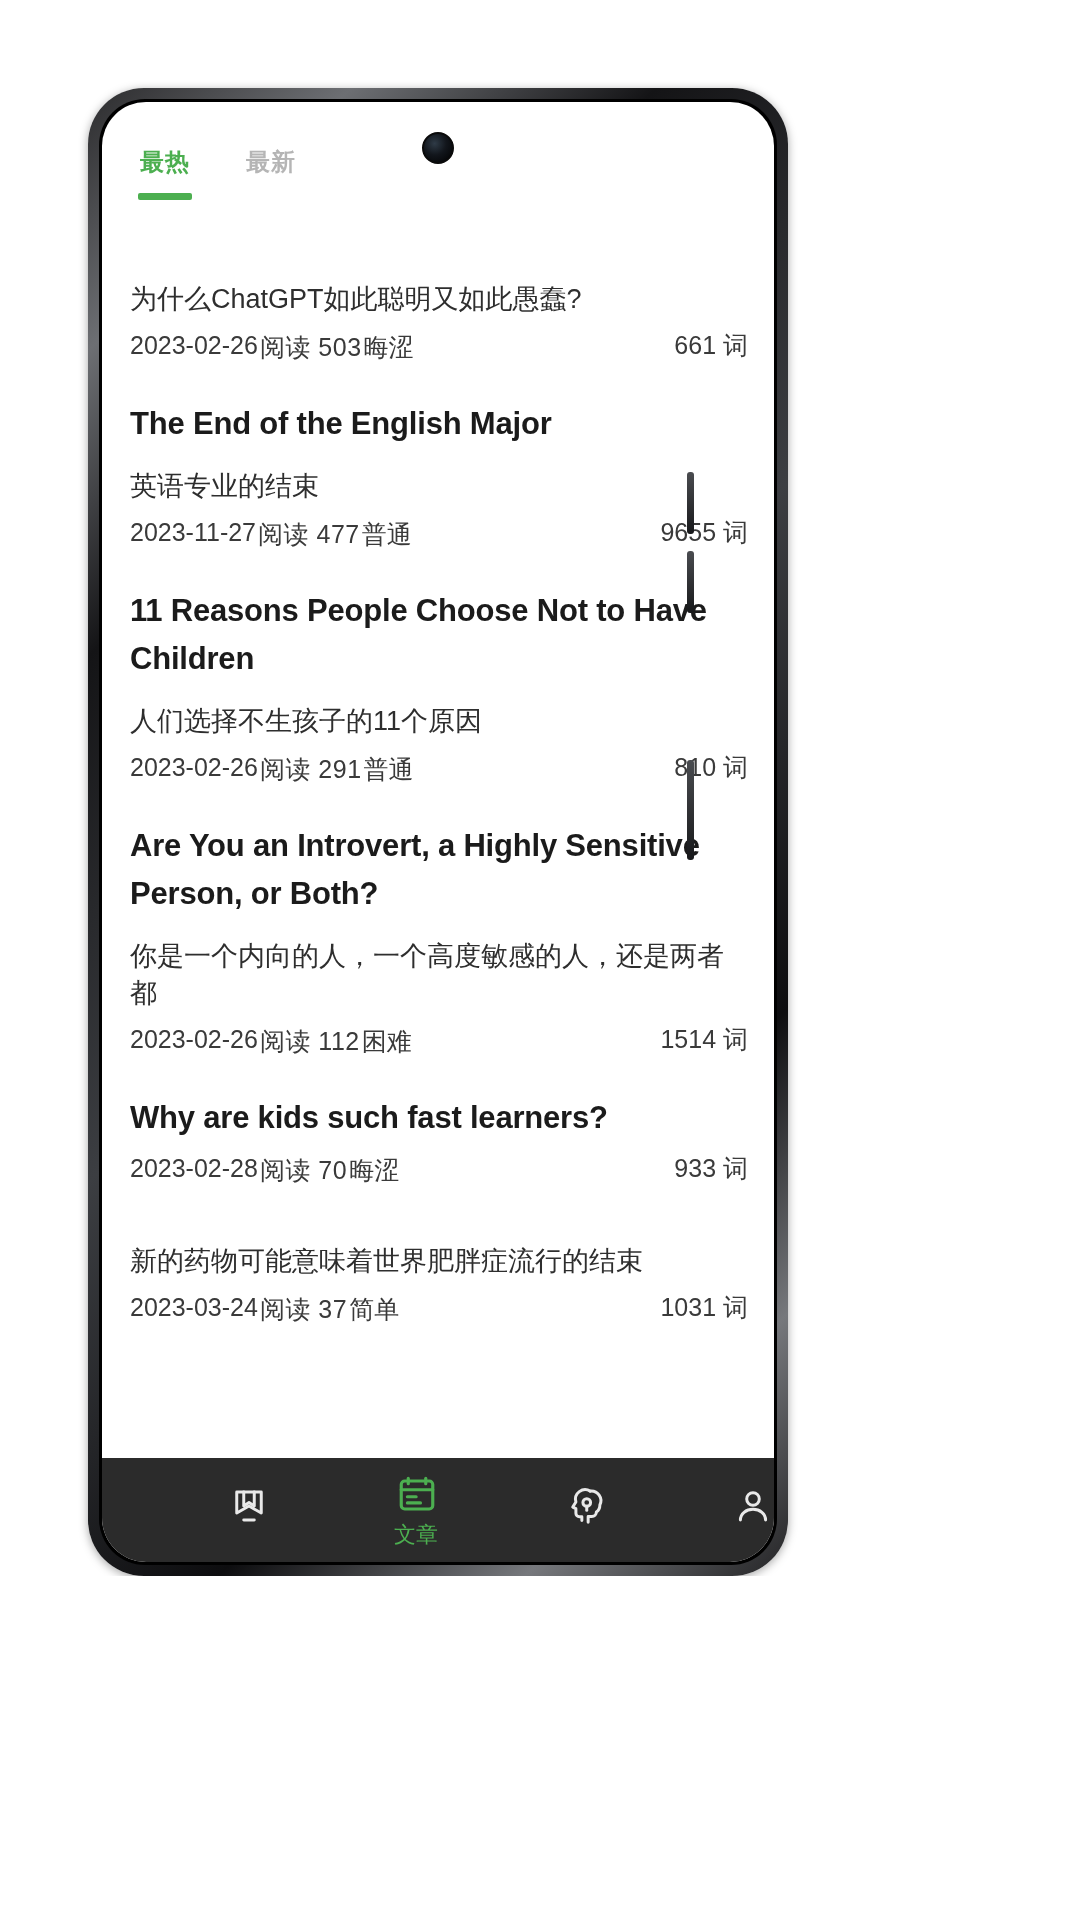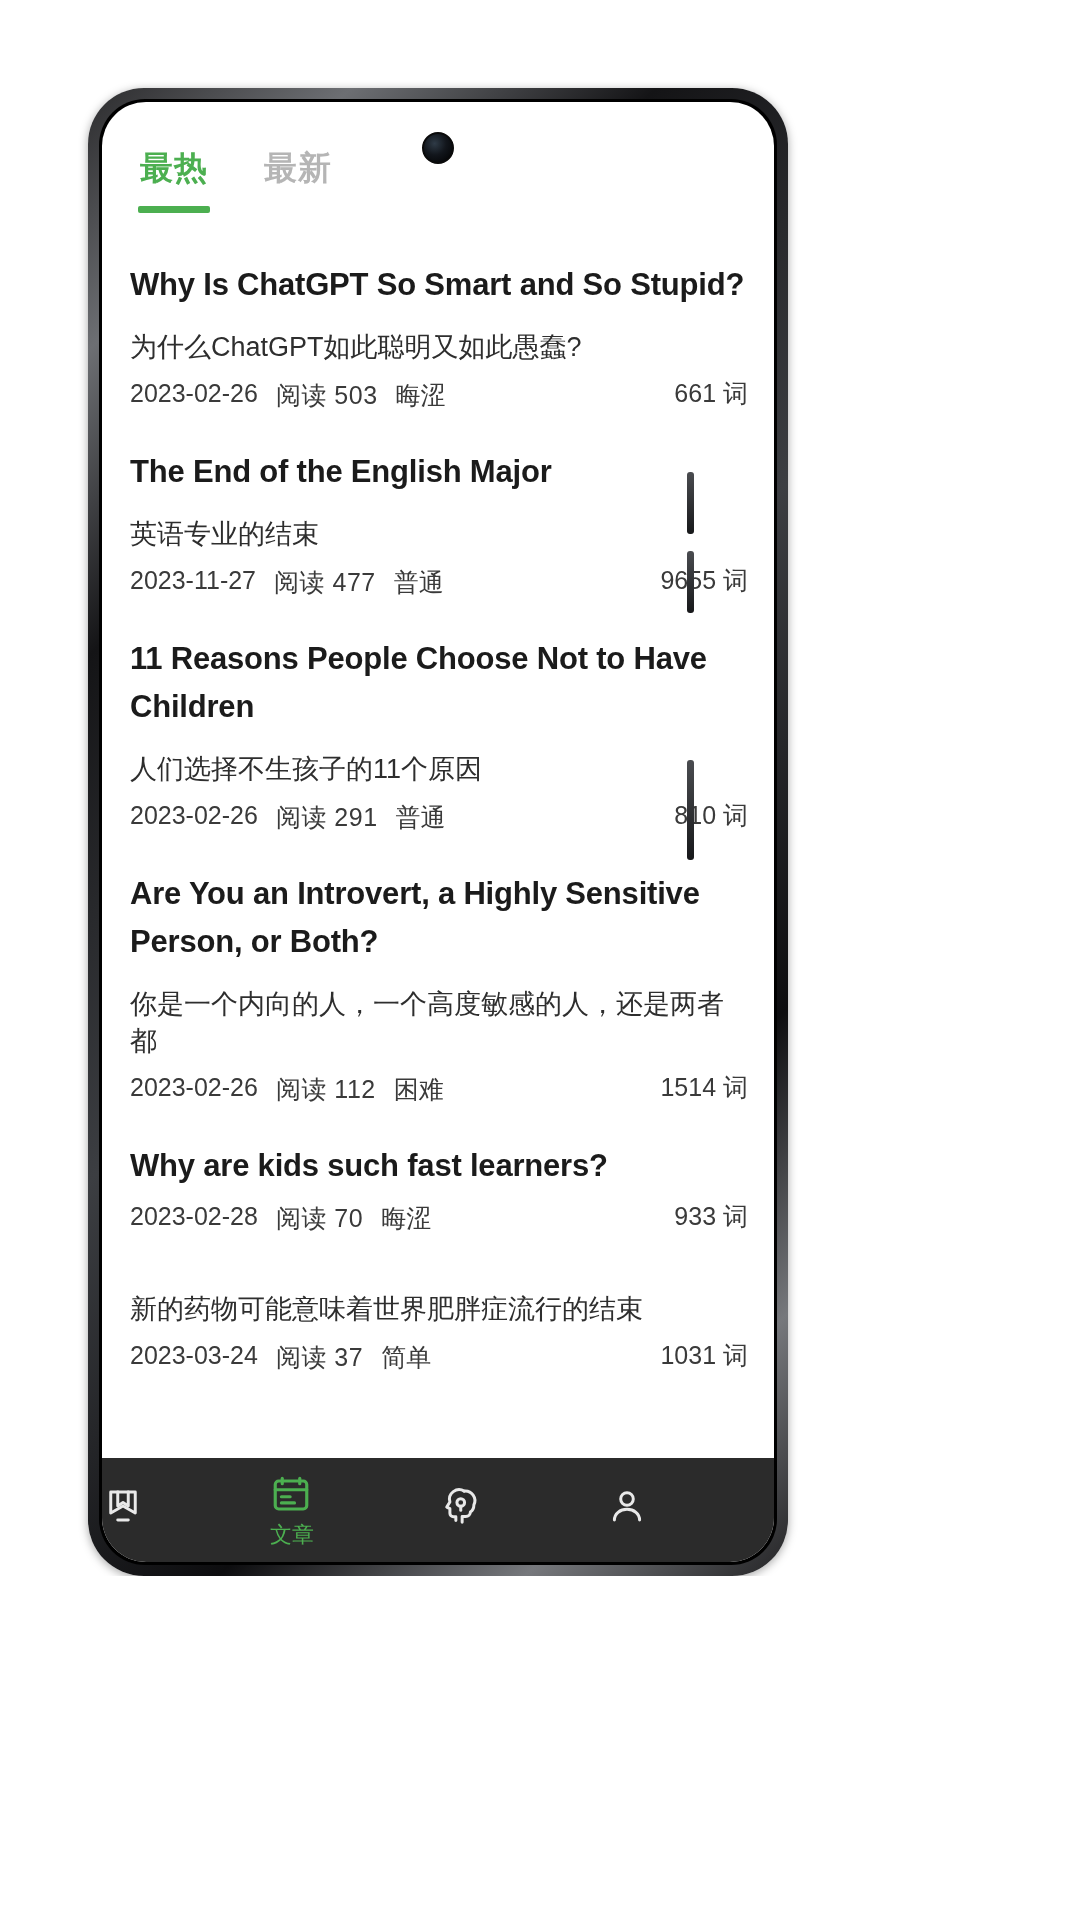--- a/index.html
+++ b/index.html
@@ -79,21 +79,21 @@
   
   .tabs {
     display: flex;
     align-items: flex-start;
     padding: 40px 0 0 28px;
     gap: 36px;
   }
   .tab {
     position: relative;
     padding: 4px 10px 0 10px;
-    font-size: 33px;
+    font-size: 24px;
     font-weight: bold;
     letter-spacing: 1px;
     color: #b5b5b5;
     cursor: pointer;
   }
   .tab.active { color: #4caf50; }
   .tab .underline {
     position: absolute;
     left: 8px;
     right: 8px;
@@ -135,41 +135,41 @@
     font-weight: normal;
   }
   .a-meta {
     margin-top: 10px;
     display: flex;
     justify-content: space-between;
     align-items: baseline;
     font-size: 25px;
     color: #3a3a3a;
   }
-  .a-meta-left { display: flex; gap: 18px; }
+  .a-meta-left { display: flex; gap: 2px; }
   .a-meta-left .reads { letter-spacing: 0.5px; }
   .a-meta-right { white-space: nowrap; }
 
   
   .bottomnav {
     position: absolute;
     left: 0;
     right: 0;
     bottom: 0;
     height: 104px;
     background: #2b2b2b;
     display: flex;
     align-items: center;
     z-index: 30;
   }
   .nav-item {
     flex: 1;
     display: flex;
     flex-direction: column;
-    align-items: flex-start;
+    align-items: flex-end;
     justify-content: center;
     gap: 4px;
     color: #e9e9e9;
     cursor: pointer;
   }
   .nav-item.active { color: #4caf50; }
   .nav-label { font-size: 22px; line-height: 1; }
   .nav-ico { display: block; }
 
   
@@ -200,21 +200,20 @@
             <span class="underline"></span>
           </div>
           <div class="tab">
             <span>最新</span>
           </div>
         </div>
 
         <div class="list">
 
           <div class="article">
-            <div class="a-title">Why Is ChatGPT So Smart and So Stupid?</div>
             <div class="a-sub">为什么ChatGPT如此聪明又如此愚蠢?</div>
             <div class="a-meta">
               <div class="a-meta-left">
                 <span>2023-02-26</span>
                 <span class="reads">阅读 503</span>
                 <span>晦涩</span>
               </div>
               <div class="a-meta-right">661 词</div>
             </div>
           </div>

